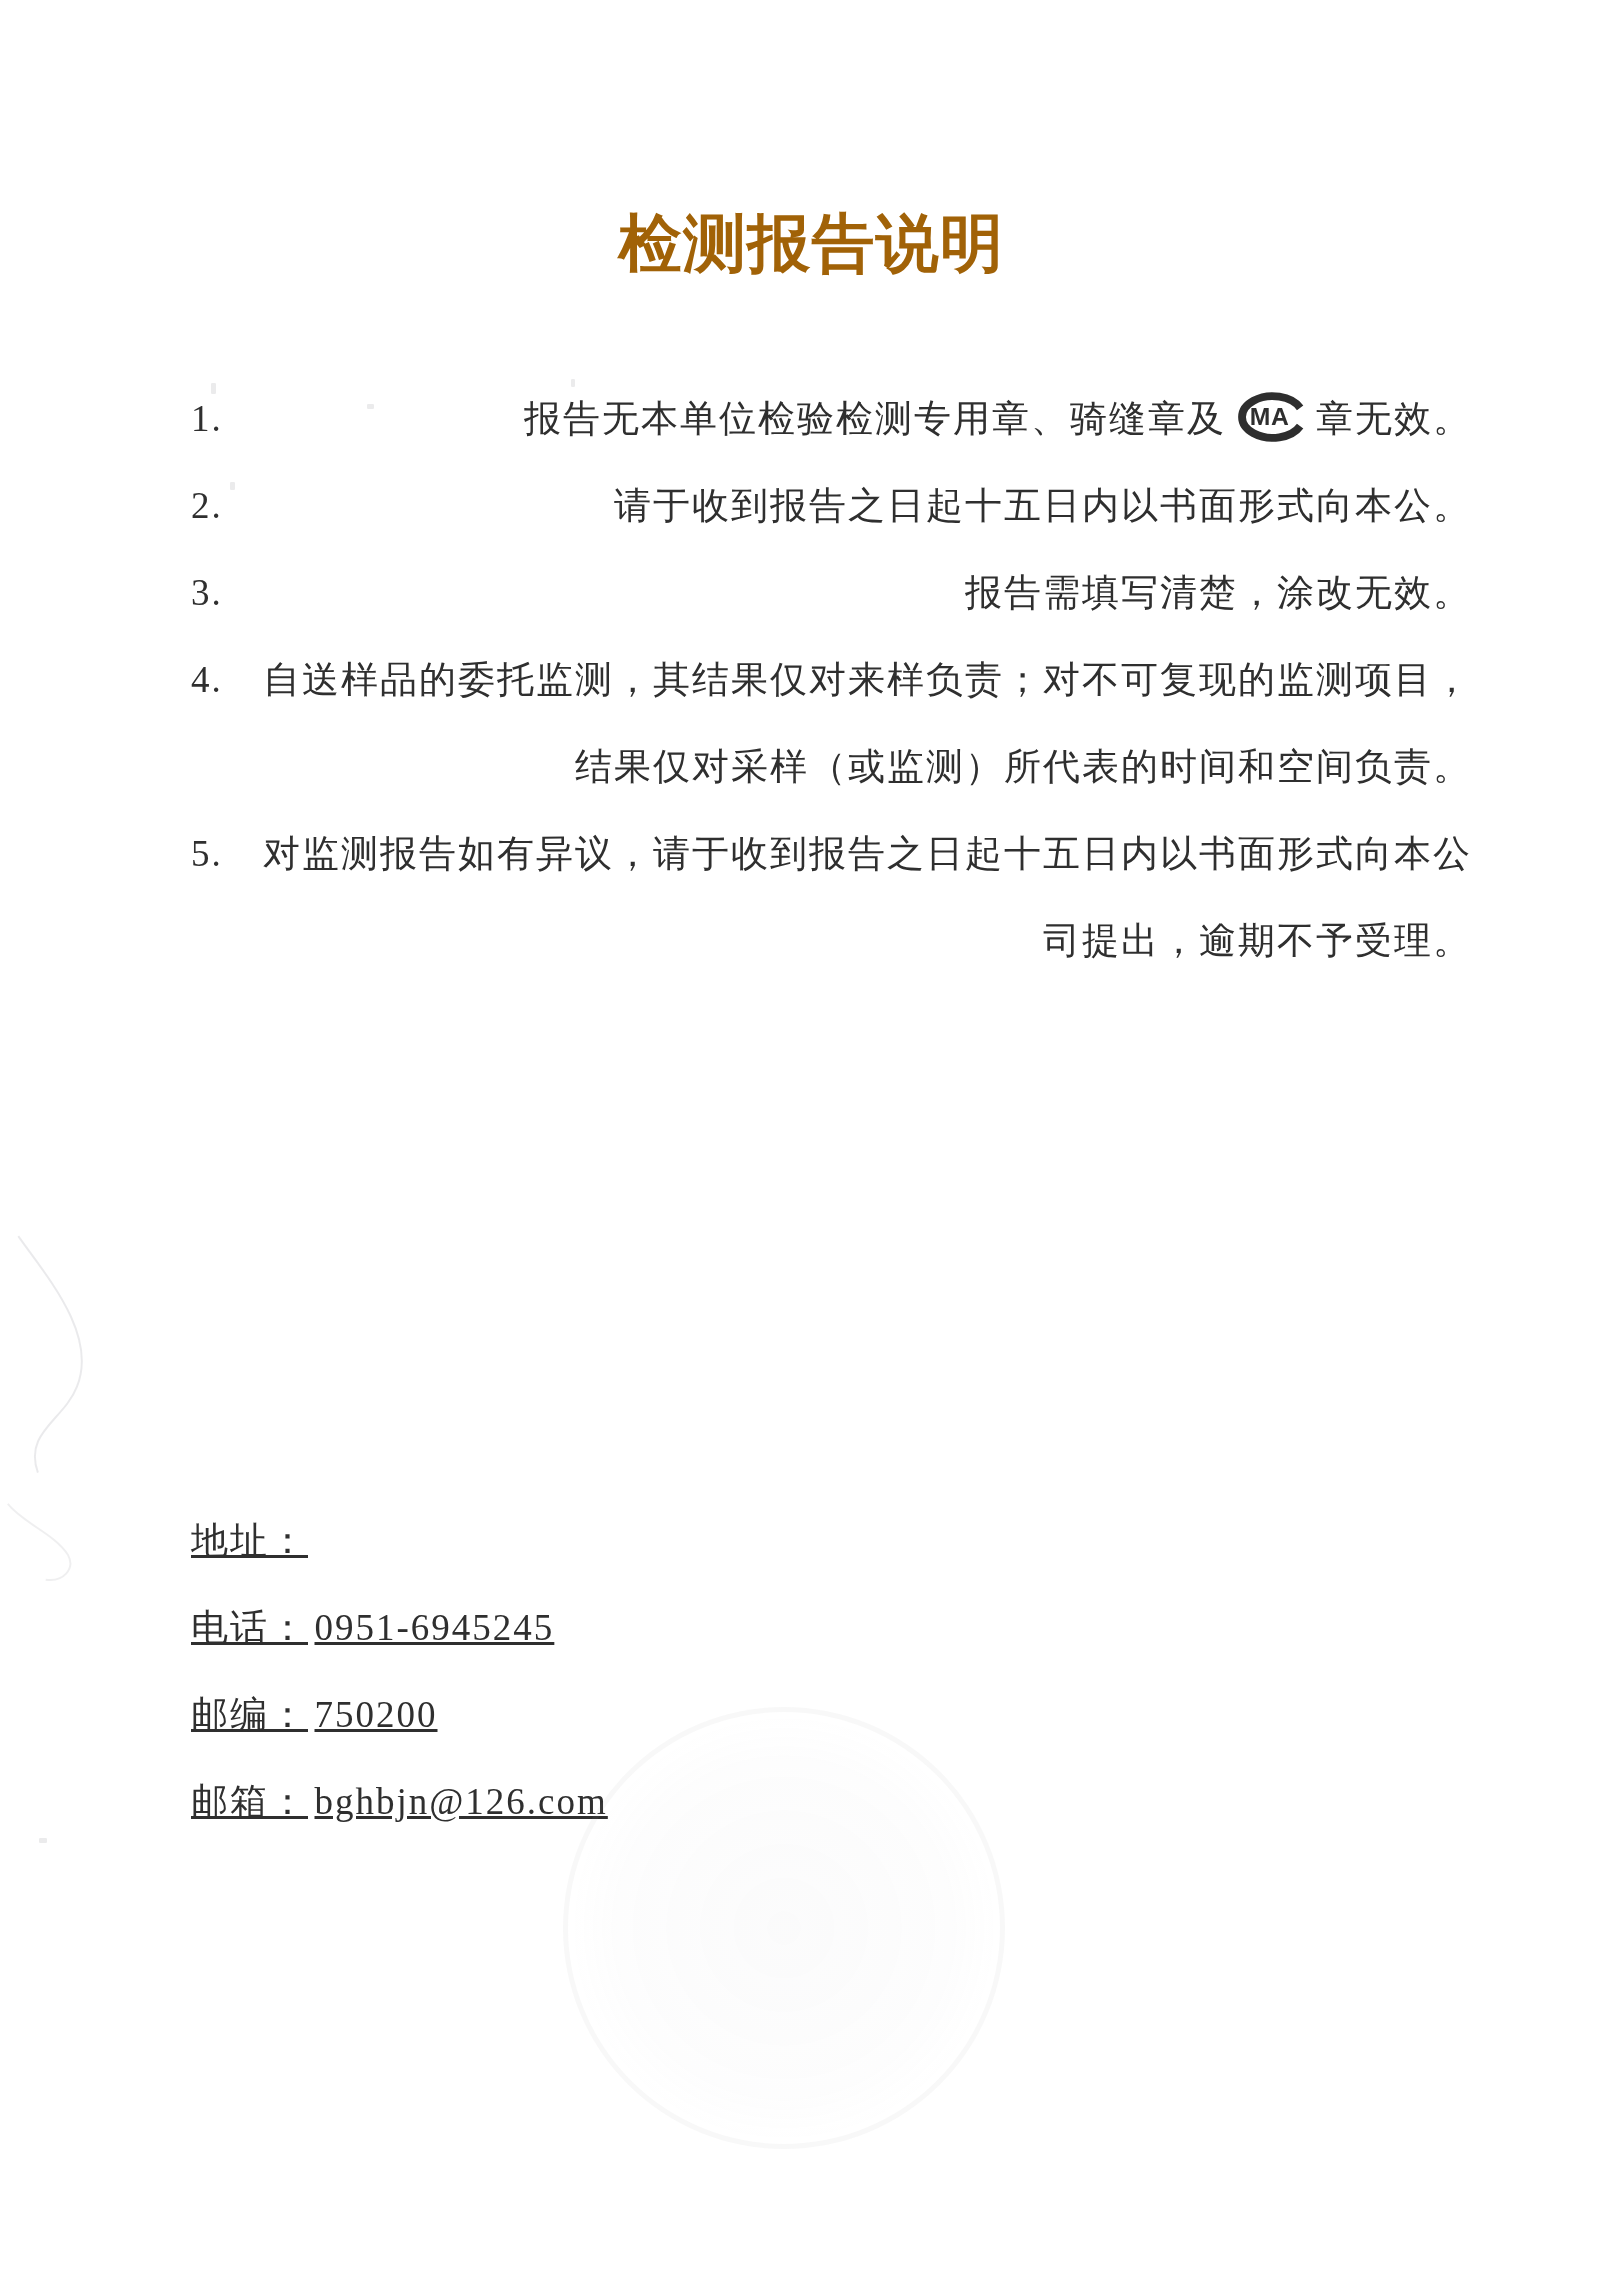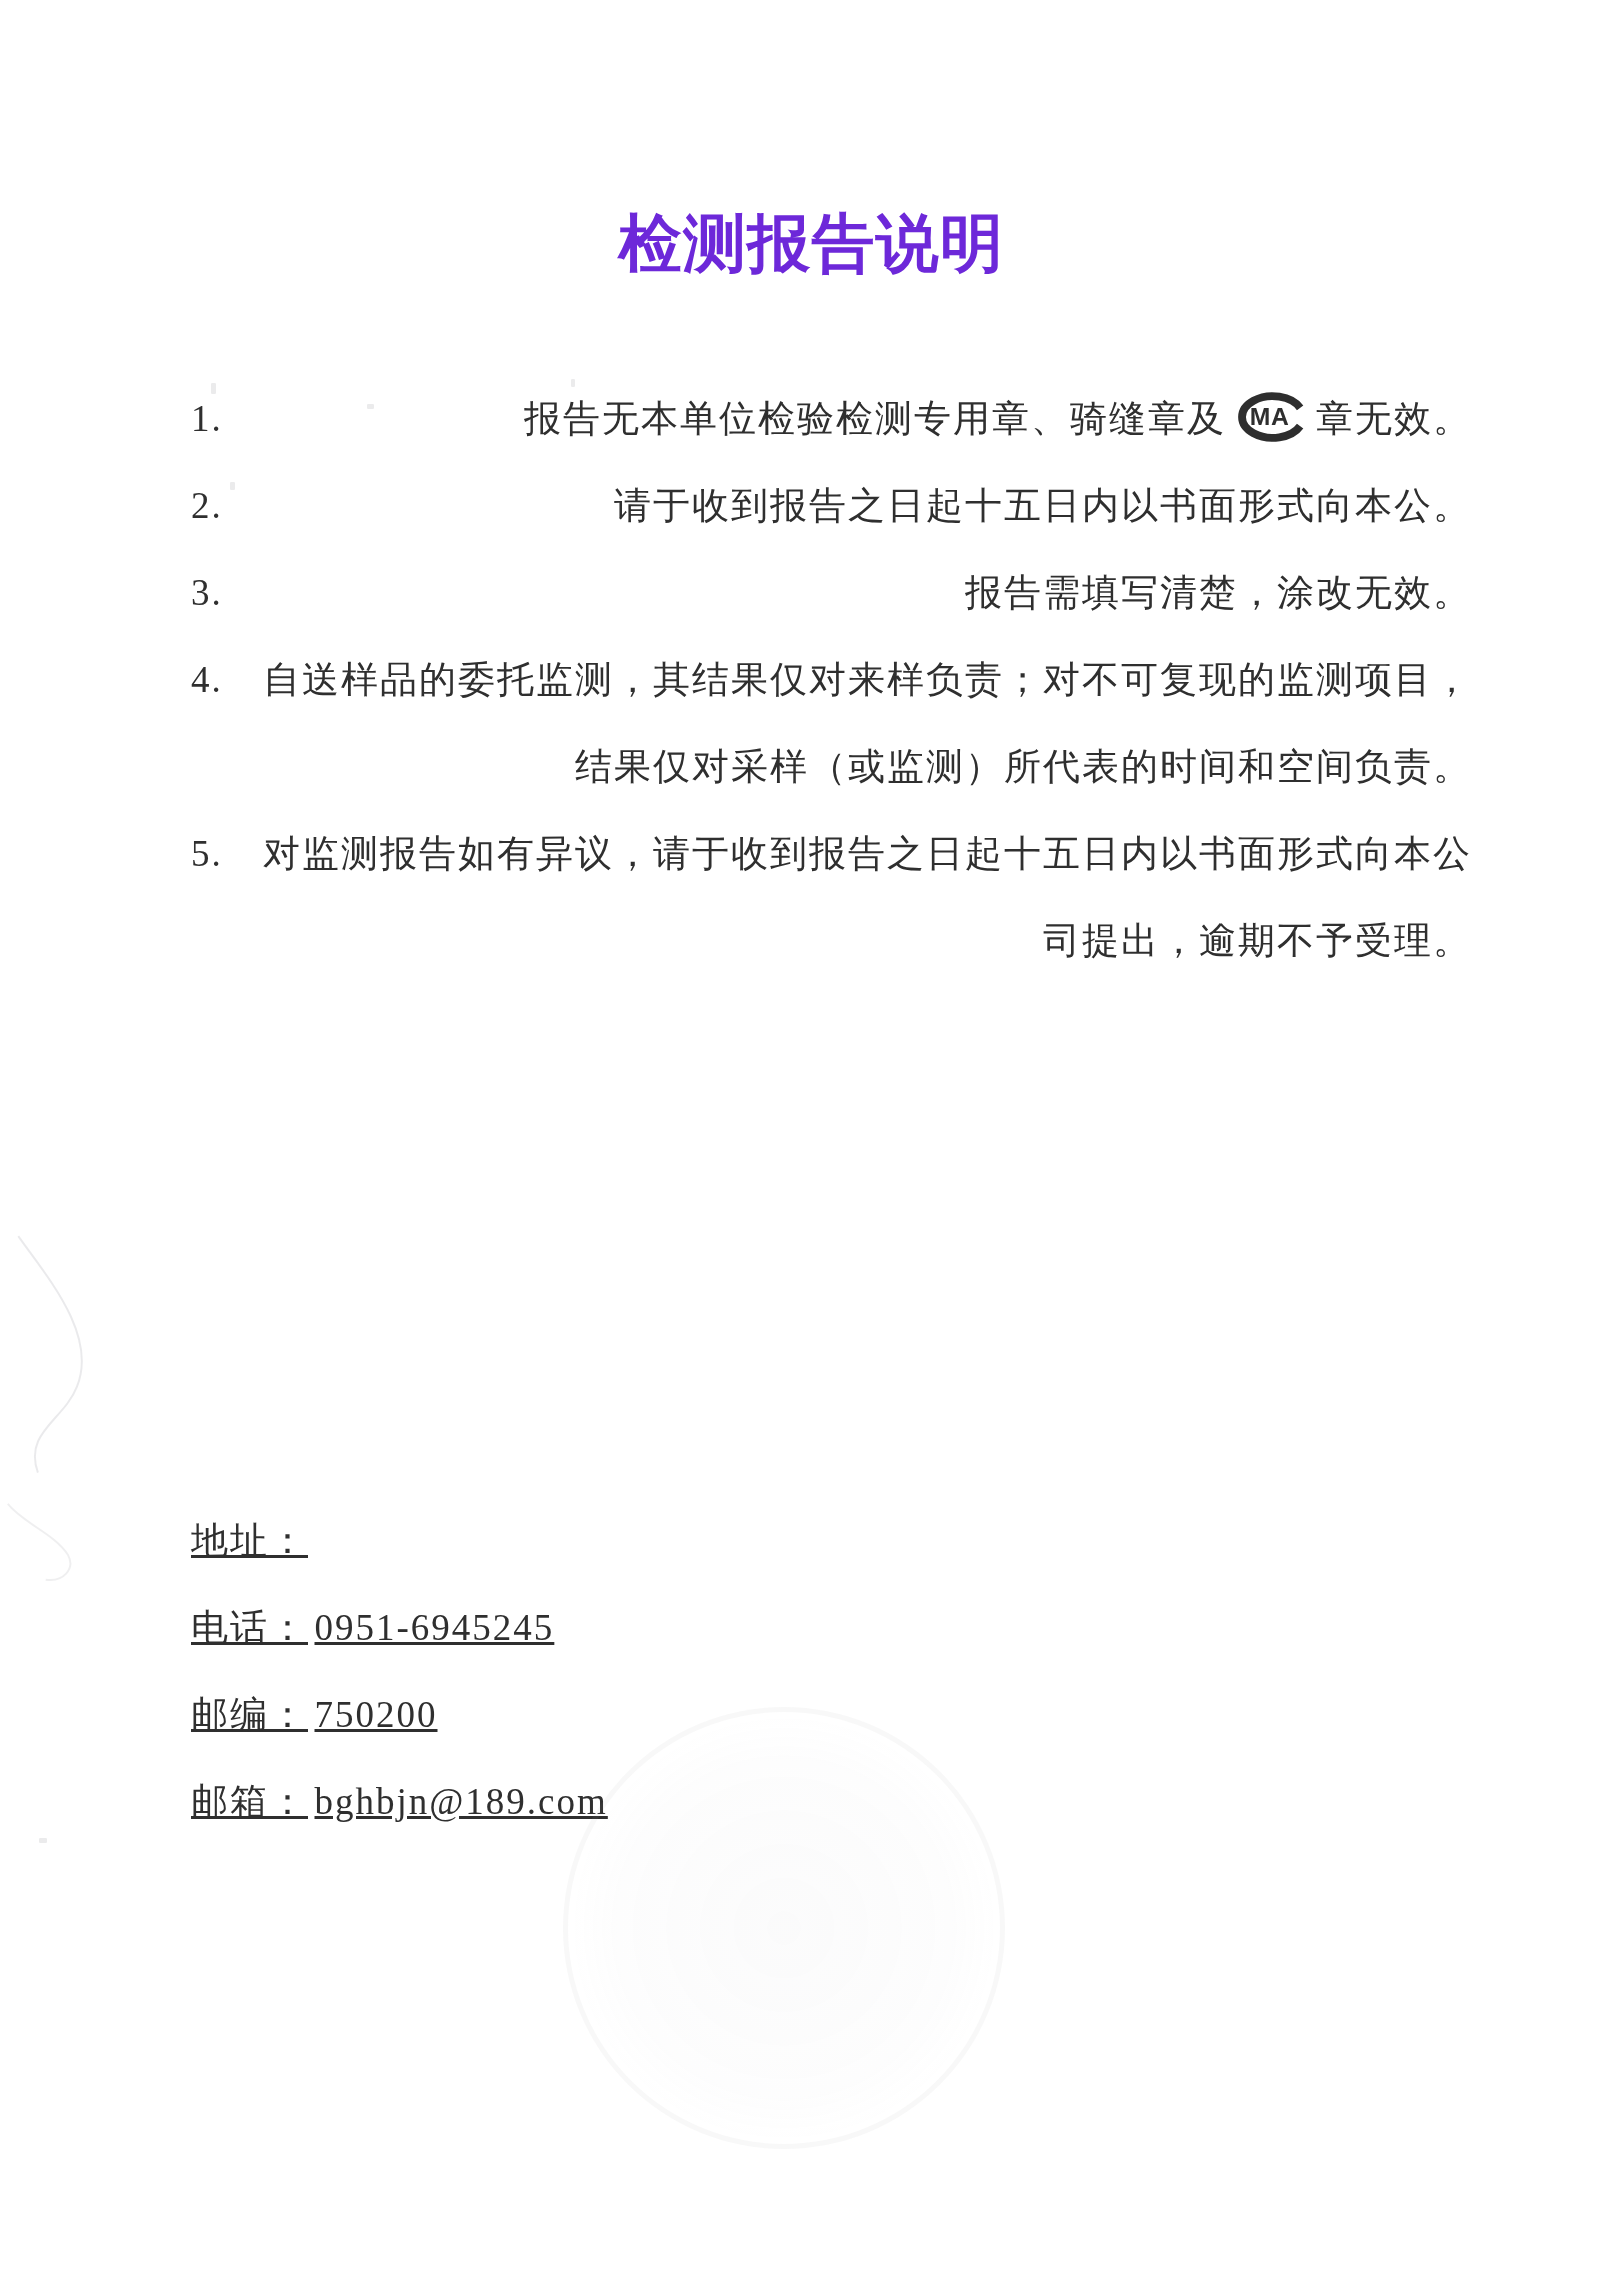--- a/index.html
+++ b/index.html
@@ -18,21 +18,21 @@
     height: 2295px;
     background: #ffffff;
   }
   h1.title {
     margin: 208px 0 4px 0;
     font-size: 63px;
     line-height: 73px;
     font-weight: 700;
     letter-spacing: 1.3px;
     text-align: center;
-    color: #6d28d9;
+    color: #a16207;
   }
   .notes-list {
     margin: 94px 151px 0 191px;
     padding: 0;
     list-style: none;
     font-size: 37px;
     line-height: 87px;
     letter-spacing: 2px;
     color: #2f2f2f;
   }
@@ -131,21 +131,21 @@
       <div class="crow">
         <span class="clabel">电话：</span>
         <span class="cvalue">0951-6945245</span>
       </div>
       <div class="crow">
         <span class="clabel">邮编：</span>
         <span class="cvalue">750200</span>
       </div>
       <div class="crow">
         <span class="clabel">邮箱：</span>
-        <span class="cvalue">bghbjn@189.com</span>
+        <span class="cvalue">bghbjn@126.com</span>
       </div>
     </div>
 
   <div class="stamp-watermark"></div>
   <svg class="scan-squiggle" width="209" height="406" viewBox="0 0 320 620">
     <path d="M28 30 C 70 90, 150 180, 118 260 C 98 312, 36 330, 58 392" fill="none" stroke="rgba(125,125,135,0.16)" stroke-width="3"></path>
     <path d="M12 440 C 36 470, 84 486, 104 518 C 116 540, 96 560, 70 556" fill="none" stroke="rgba(125,125,135,0.12)" stroke-width="3"></path>
   </svg>
   <div class="speck" style="left:211px; top:175px; width:5.2px; height:10.5px;"></div>
   <div class="speck" style="left:230px; top:274px; width:4.6px; height:7.9px;"></div>

